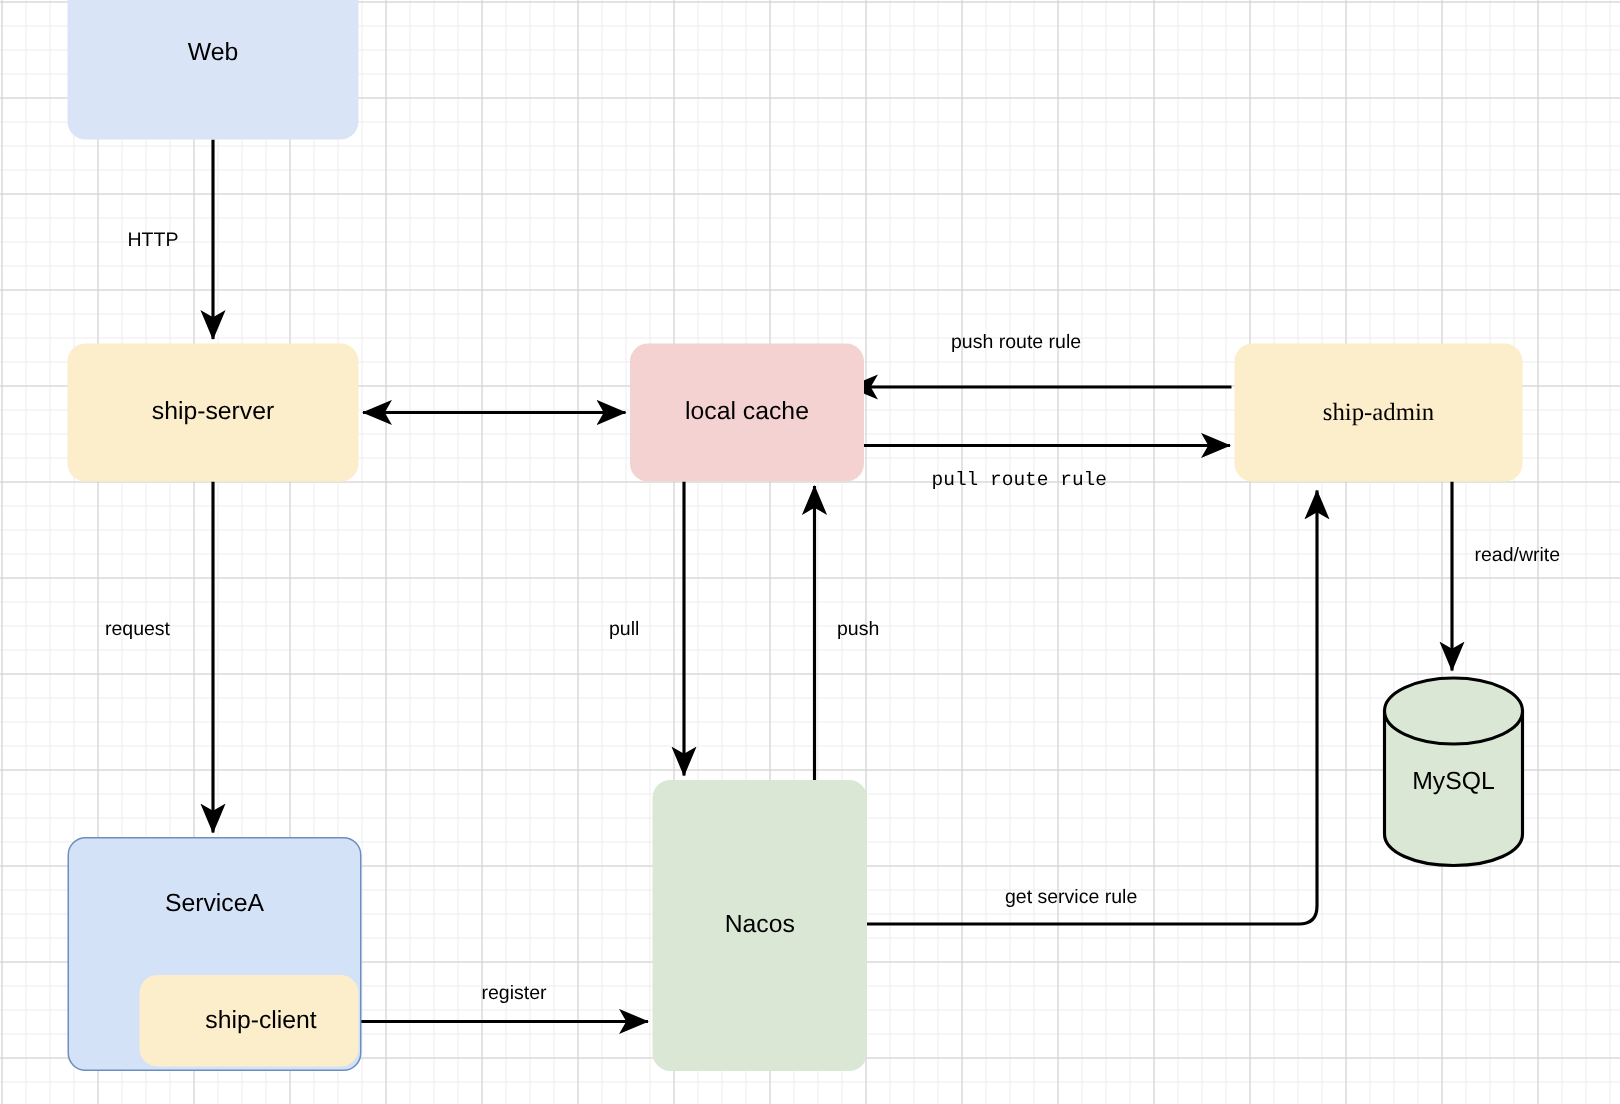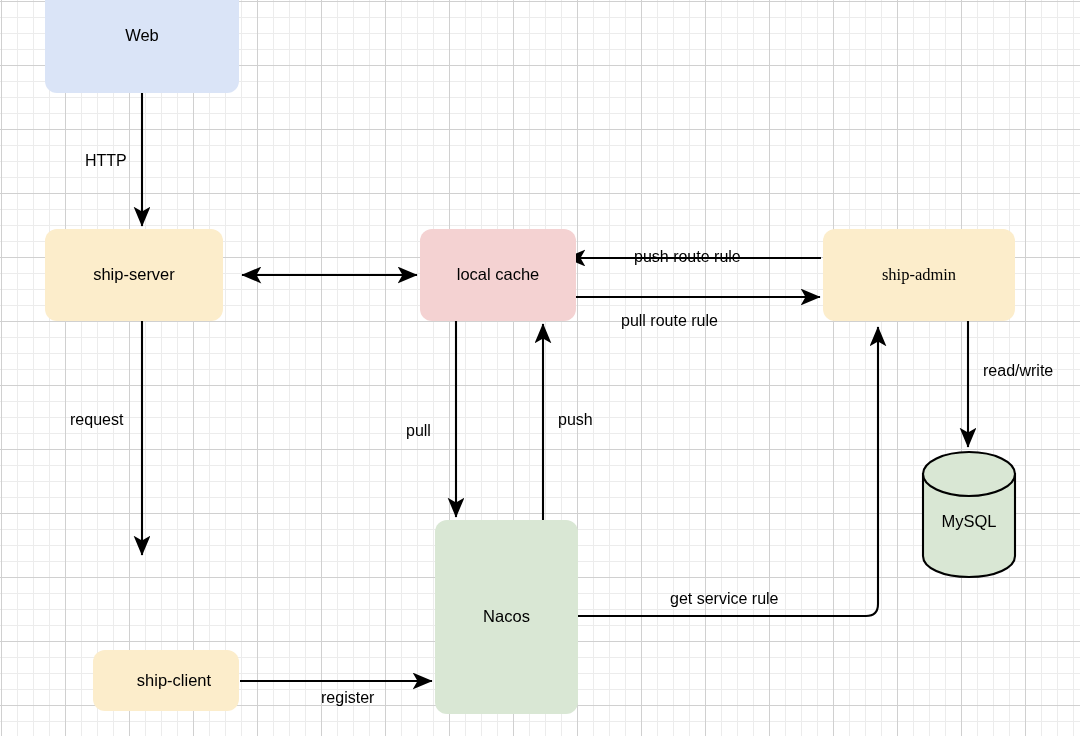--- a/index.html
+++ b/index.html
@@ -42,21 +42,21 @@
     font-size: 16.5px;
     color: #000000;
     text-align: center;
     line-height: 1.2;
   }
   .rounded {
     border-radius: 12px;
   }
   .n-web      { left: 45px;  top: -22px; width: 194px; height: 115px;
                 background: #dae4f7; }
-  .n-server   { left: 45px;  top: 229px; width: 178px; height: 92px;
+  .n-server   { left: 45px;  top: 229px; width: 194px; height: 92px;
                 background: #fcedcb; }
   .n-cache    { left: 420px; top: 229px; width: 156px; height: 92px;
                 background: #f4d2d2; }
   .n-admin    { left: 823px; top: 229px; width: 192px; height: 92px;
                 background: #fcedcb; font-family: Liberation Serif, serif; }
   .n-servicea { left: 45px;  top: 558px; width: 196px; height: 156px;
                 background: #d4e2f7; border: 1.6px solid #6a8ec2;
                 align-items: flex-start; padding-top: 34px; }
   .n-client   { left: 93px;  top: 650px; width: 146px; height: 61px;
                 background: #fcedcb; z-index: 3; padding-left: 16px; }
@@ -71,21 +71,21 @@
     width: 96px; height: 130px;
     display: flex;
     align-items: center;
     justify-content: center;
     font-size: 16.5px;
     padding-top: 14px;
     box-sizing: border-box;
   }
   .edge-label {
     position: absolute;
-    font-size: 16px;
+    font-size: 13px;
     color: #000000;
     white-space: nowrap;
   }
 </style>
 </head>
 <body>
 
 <div id="canvas">
 
   <svg id="edges" viewBox="0 0 1080 736" width="1080" height="736">
@@ -131,20 +131,23 @@
   </div>
 
   <div class="node rounded n-cache">
     <span>local cache</span>
   </div>
 
   <div class="node rounded n-admin">
     <span>ship-admin</span>
   </div>
 
+  <div class="node rounded n-servicea">
+    <span>ServiceA</span>
+  </div>
 
   <div class="node rounded n-client">
     <span>ship-client</span>
   </div>
 
   <div class="node n-mysql">
     <svg class="cyl-svg" width="96" height="130" viewBox="0 0 96 130">
       <path d="M2,24 L2,106 C2,118 22,127 48,127 C74,127 94,118 94,106 L94,24 Z" fill="#d9e7d4" stroke="#000000" stroke-width="2.1"></path>
       <ellipse cx="48" cy="24" rx="46" ry="22" fill="#d9e7d4" stroke="#000000" stroke-width="2.1"></ellipse>
     </svg>
@@ -152,29 +155,29 @@
       <span>MySQL</span>
     </div>
   </div>
 
   <div class="node rounded n-nacos">
     <span>Nacos</span>
   </div>
 
   <div class="edge-label" style="left:85px;  top:152px;">HTTP</div>
 
-  <div class="edge-label" style="left:634px; top:248px;">push route rule</div>
+  <div class="edge-label" style="left:634px; top:220px;">push route rule</div>
 
-  <div class="edge-label" style="left:621px; top:312px;">pull route rule</div>
+  <div class="edge-label" style="left:621px; top:312px;font-family:Liberation Mono, monospace;">pull route rule</div>
 
   <div class="edge-label" style="left:983px; top:362px;">read/write</div>
 
   <div class="edge-label" style="left:70px;  top:411px;">request</div>
 
-  <div class="edge-label" style="left:406px; top:411px;margin-top:11px;">pull</div>
+  <div class="edge-label" style="left:406px; top:411px;">pull</div>
 
   <div class="edge-label" style="left:558px; top:411px;">push</div>
 
-  <div class="edge-label" style="left:321px; top:654px;margin-top:35px;">register</div>
+  <div class="edge-label" style="left:321px; top:654px;">register</div>
 
   <div class="edge-label" style="left:670px; top:590px;">get service rule</div>
 
 </div>
 
 </body></html>

